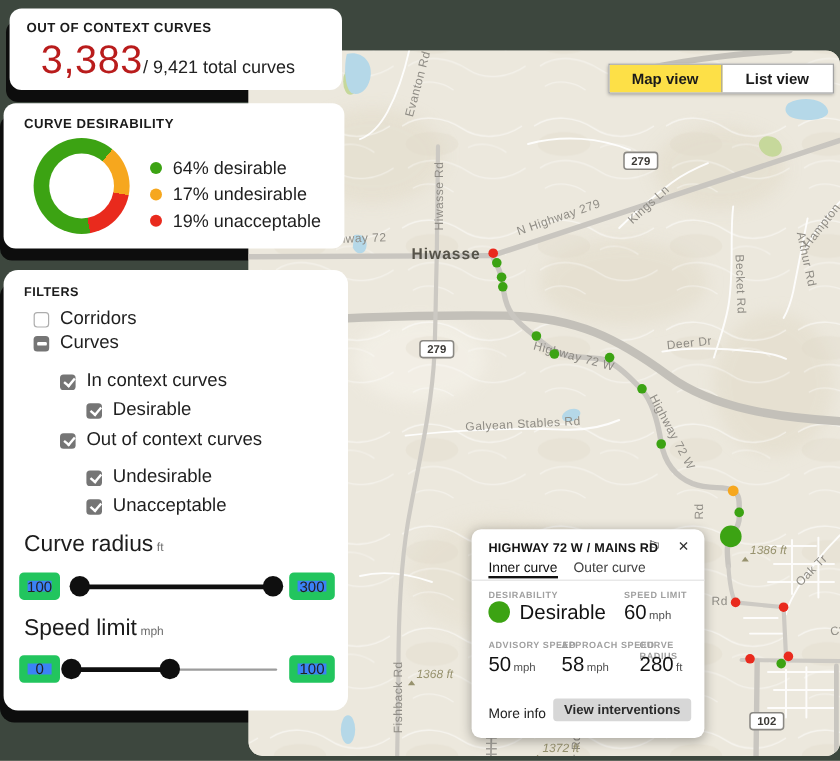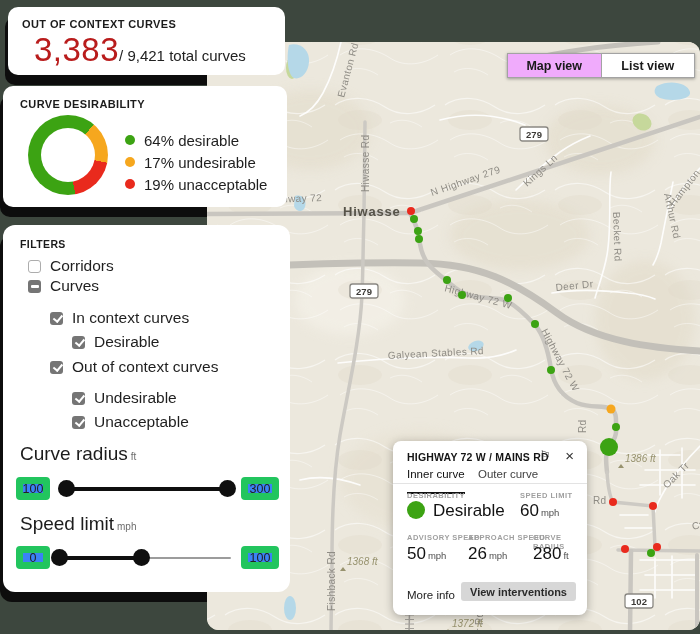--- a/index.html
+++ b/index.html
@@ -52,27 +52,27 @@
   .sliderunit{font-size:10px;color:#6d6d6d;margin-left:3px}
   .vbox{position:absolute;width:34px;height:23px;border:7px solid #22c55e;border-radius:4px;background:#3b82f6;
         display:flex;align-items:center;justify-content:center;font-size:12.5px;color:#222;box-sizing:border-box}
   .trackseg{position:absolute;height:3.5px;border-radius:2px;background:#0f0f0f}
   .trackseg.gray{background:#9c9c9c;height:2.5px}
   .knob{position:absolute;width:17px;height:17px;border-radius:50%;background:#0f0f0f}
   
   #view-toggle{position:absolute;left:507px;top:53px;width:186px;height:23px;display:flex;z-index:4;
     border:1px solid #a3a3a3;box-shadow:0 1px 3px rgba(0,0,0,.35);overflow:hidden;background:#fff}
   .vseg{flex:1;display:flex;align-items:center;justify-content:center;font-size:12.5px;font-weight:bold;color:#1a1a1a;cursor:pointer}
-  .vseg.active{background:#f0abfc;border-right:1px solid #a3a3a3}
+  .vseg.active{background:#fde047;border-right:1px solid #a3a3a3}
   #popup{position:absolute;left:393px;top:441px;width:194px;height:174px;background:#fff;border-radius:8px;z-index:4;
     box-shadow:0 2px 10px rgba(0,0,0,.3);color:#161616}
   .ptitle{position:absolute;left:14px;top:10px;font-size:10.5px;font-weight:bold;letter-spacing:.2px;color:#141414}
   .pflag{position:absolute;right:36px;top:7px;font-size:13px;color:#333;cursor:pointer}
   .pclose{position:absolute;right:13px;top:6px;font-size:15px;color:#333;cursor:pointer}
-  .ptab{position:absolute;top:27px;font-size:11.5px;color:#3f3f3f;padding-bottom:12px;cursor:pointer}
+  .ptab{position:absolute;top:27px;font-size:11.5px;color:#3f3f3f;padding-bottom:0;cursor:pointer}
   .ptab.active{color:#111;border-bottom:2px solid #111}
   .pdivider{position:absolute;left:0;right:0;top:42px;height:1px;background:#e3e3e3}
   .pcap{position:absolute;font-size:7.5px;font-weight:bold;letter-spacing:.5px;color:#9f9f9f}
   .pvalue{position:absolute;font-size:17px;color:#121212}
   .punit{font-size:9.5px;color:#4f4f4f;margin-left:2px;font-weight:normal}
   .pdot{position:absolute;width:18px;height:18px;border-radius:50%}
   .pmore{position:absolute;left:14px;top:148px;font-size:11.5px;color:#222;display:flex;align-items:center;gap:14px;cursor:pointer}
   .pbtn{position:absolute;right:11px;top:141px;height:19px;padding:0 9px;background:#d7d7d7;border:none;border-radius:3px;
     font-family:"Liberation Sans",sans-serif;font-size:11px;font-weight:bold;color:#2a2a2a;display:flex;align-items:center;cursor:pointer}
 </style>
@@ -225,21 +225,21 @@
   <div class="pdivider"></div>
   <div class="pcap" style="left:14px;top:50px">DESIRABILITY</div>
   <div class="pdot" style="left:14px;top:60px;background:#3CA313"></div>
   <div class="pvalue" style="left:40px;top:60px">Desirable</div>
   <div class="pcap" style="left:127px;top:50px">SPEED LIMIT</div>
   <div class="pvalue" style="left:127px;top:60px"><span>60</span><span class="punit">mph</span></div>
   <div class="pcap" style="left:14px;top:92px">ADVISORY SPEED</div>
   <div class="pcap" style="left:75px;top:92px">APPROACH SPEED</div>
   <div class="pcap" style="left:140px;top:92px">CURVE RADIUS</div>
   <div class="pvalue" style="left:14px;top:103px"><span>50</span><span class="punit">mph</span></div>
-  <div class="pvalue" style="left:75px;top:103px"><span>26</span><span class="punit">mph</span></div>
+  <div class="pvalue" style="left:75px;top:103px"><span>58</span><span class="punit">mph</span></div>
   <div class="pvalue" style="left:140px;top:103px"><span>280</span><span class="punit">ft</span></div>
   <div class="pmore">
     <span>More info</span>
     <svg width="8" height="5" viewBox="0 0 8 5">
         <path d="M1,1 L4,4 L7,1" stroke="#222" fill="none" stroke-width="1.2"></path>
       </svg>
   </div>
   <button class="pbtn">View interventions</button>
 </div>
 

